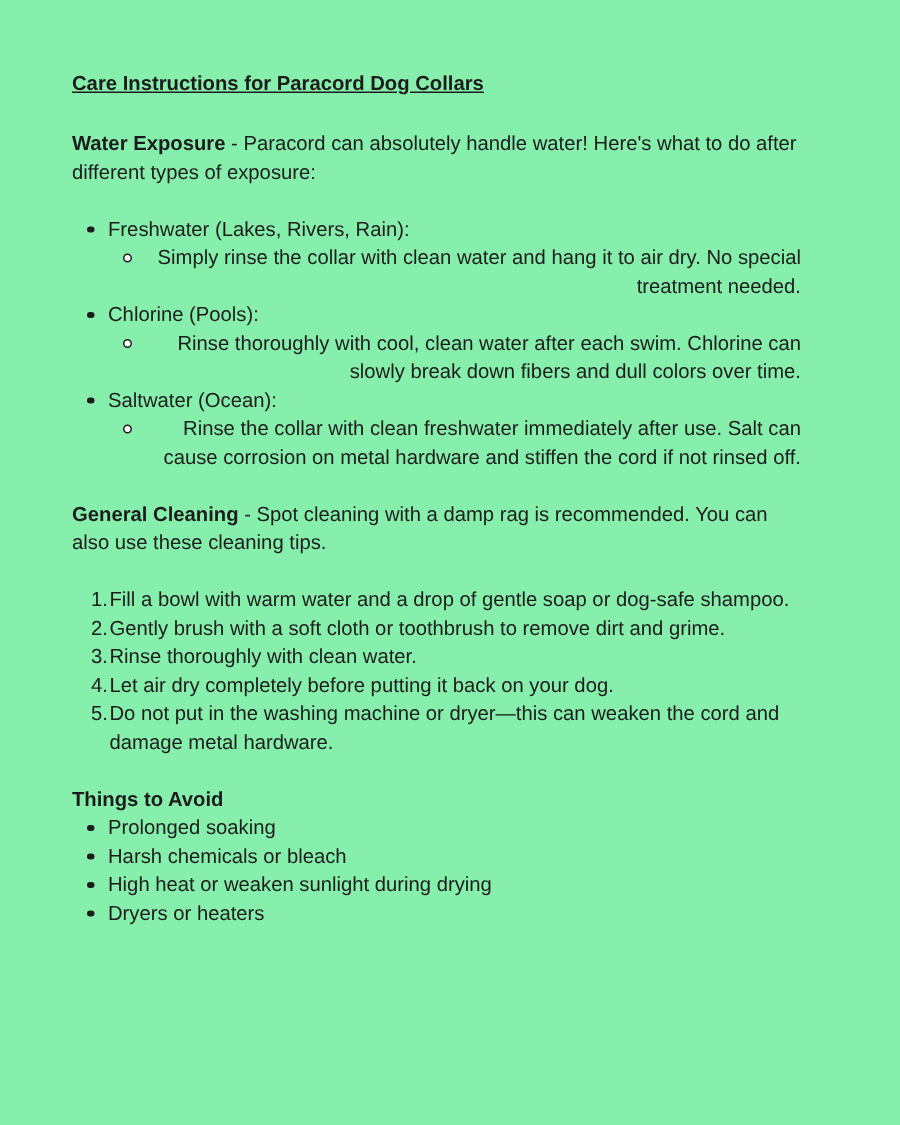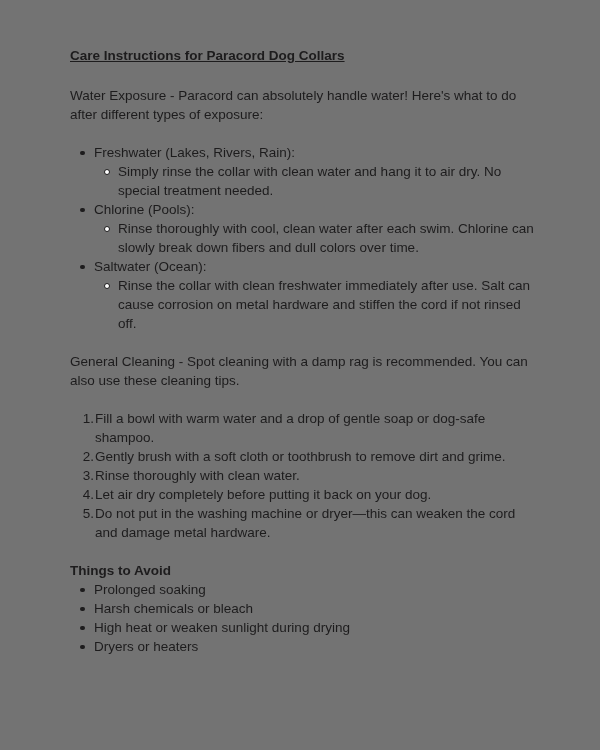--- a/index.html
+++ b/index.html
@@ -13,34 +13,34 @@
     font-family: "Liberation Sans", "DejaVu Sans", sans-serif;
     color: #1d1c1d;
     font-size: 13.5px;
     line-height: 19px;
     overflow: hidden;
   }
   .page {
     box-sizing: border-box;
     width: 600px;
     min-height: 750px;
-    padding: 46px 66px 30px 70px;
-    background: #737373;
+    padding: 46px 66px 30px 48px;
+    background: #86efac;
   }
   .title {
     font-size: 13.5px;
     line-height: 19px;
     font-weight: 700;
     text-decoration: underline;
     margin: 0 0 21px 0;
   }
   p {
     margin: 0 0 19px 0;
   }
-  strong { font-weight: 400; }
+  strong { font-weight: 700; }
   .bold-heading {
     font-weight: 700;
     margin: 0;
   }
   ul, ol {
     margin: 0 0 19px 0;
     padding: 0;
     list-style: none;
   }
   ul.tight { margin-top: 0; margin-bottom: 0; }
@@ -53,20 +53,21 @@
     position: absolute;
     left: 10px;
     top: 7.5px;
     width: 4.5px;
     height: 4.5px;
     border-radius: 50%;
     background: #1d1c1d;
   }
   .l2 {
     margin: 0;
+    text-align: right;
   }
   .l2 > li {
     position: relative;
     padding-left: 24px;
   }
   .l2 > li::before {
     content: "";
     position: absolute;
     left: 10px;
     top: 7px;

